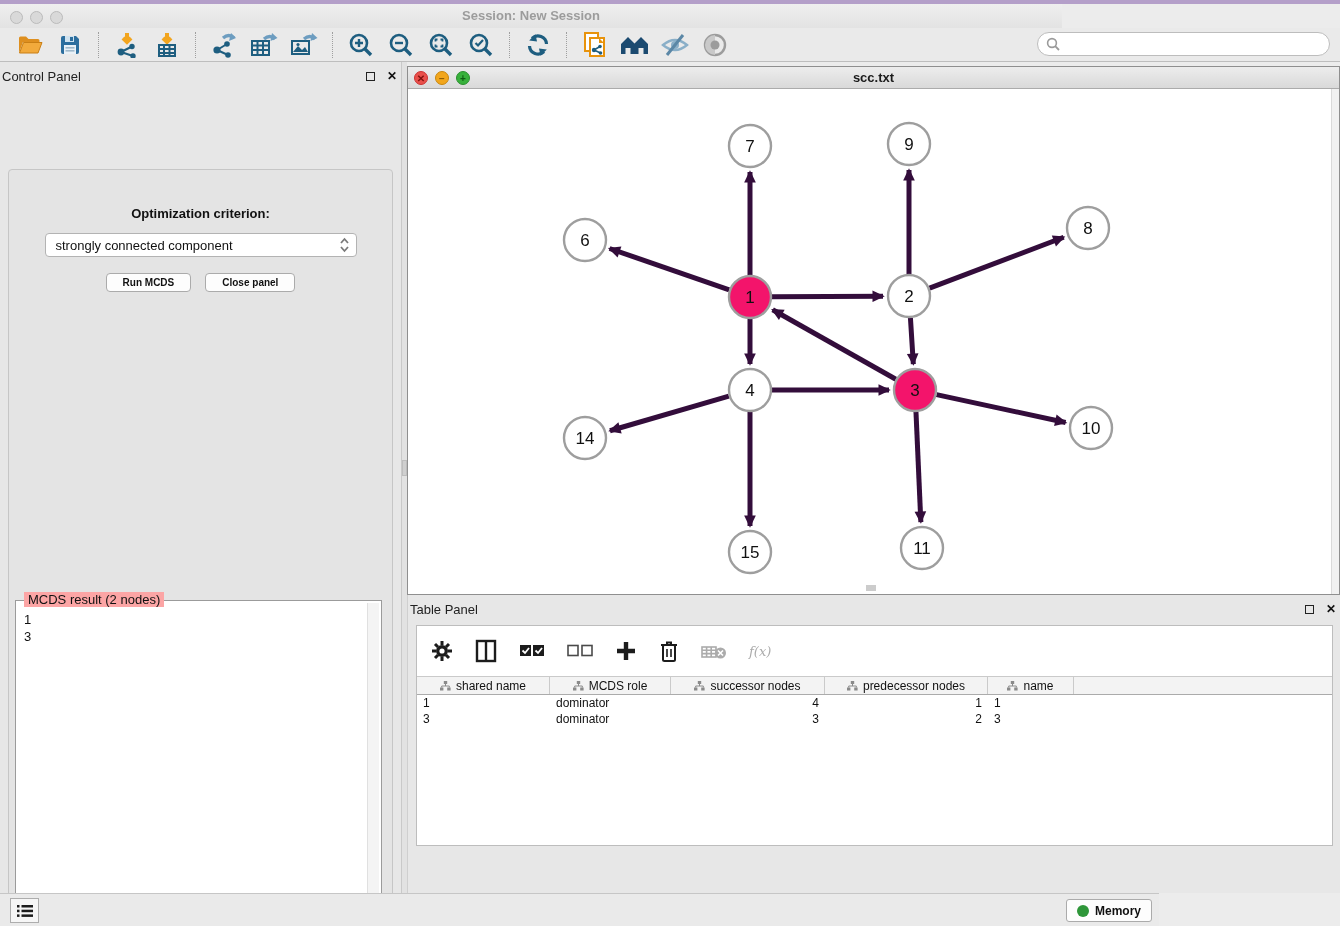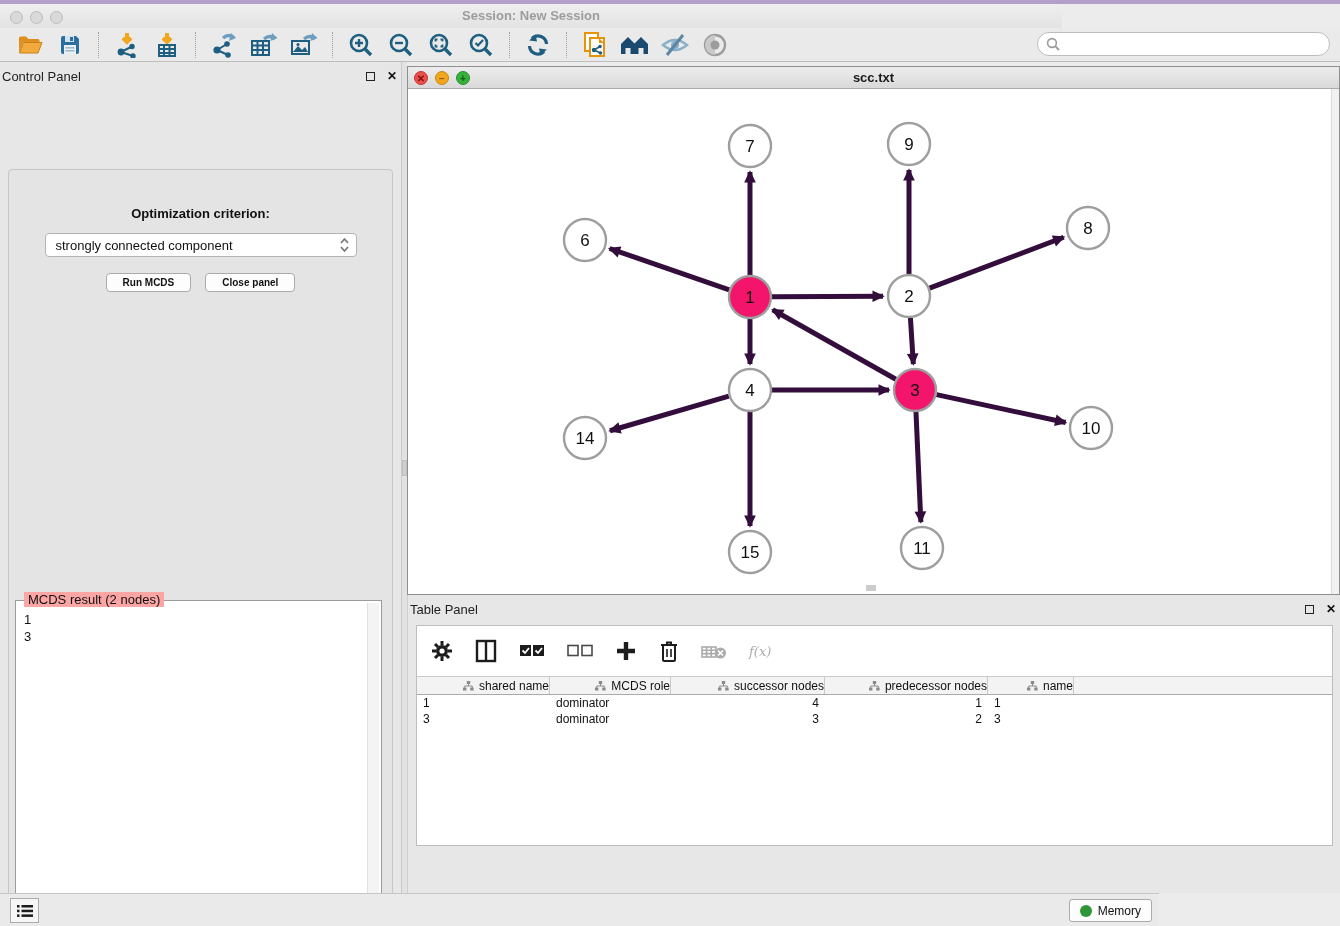--- a/index.html
+++ b/index.html
@@ -69,32 +69,32 @@
   #net-vscroll { position:absolute; right:0; top:22px; width:8px; bottom:0; background:#F1F1F1; border-left:1px solid #DADADA; }
   #net-hgrip { position:absolute; left:458px; bottom:3px; width:10px; height:6px; background:#CCC; }
 
   
   #table-panel { left:407px; top:595px; width:933px; height:298px; background:#E7E7E7; border-left:1px solid #CFCFCF; }
   #tp-box { position:absolute; left:8px; right:7px; top:30px; height:221px; background:#fff; border:1px solid #BDBDBD; }
   #tp-toolbar { height:50px; display:flex; align-items:center; padding-left:14px; gap:22px; }
   .tp-icon { display:flex; align-items:center; justify-content:center; }
 
   #tp-header { display:flex; height:19px; background:#F3F3F3; border-top:1px solid #CACACA; border-bottom:1px solid #ABABAB; }
-  .th-cell { display:flex; align-items:center; justify-content:flex-end; gap:5px; font-size:12px; color:#111;
+  .th-cell { display:flex; align-items:center; justify-content:center; gap:5px; font-size:12px; color:#111;
     border-right:1px solid #CACACA; }
   .tr-row { display:flex; height:16px; font-size:12px; color:#111; }
   .td-cell { padding:0 6px; overflow:hidden; line-height:16px; }
   .w0{width:133px}.w1{width:121px}.w2{width:154px}.w3{width:163px}.w4{width:86px}
   .ta-r{text-align:right}
 
   #tp-tabs { position:absolute; left:0; right:0; top:268px; display:flex; justify-content:center; }
   #tp-tabs .seg-tab { font-weight:bold; }
 
   
-  #statusbar { left:0; top:893px; width:1159px; height:33px; background:#EAEAEA; border-top:1px solid #C6C6C6; }
+  #statusbar { left:0; top:893px; width:1159px; height:33px; background:#EAEAEA; border-top:1px solid #C6C6C6;font-weight:bold; }
   #list-btn { position:absolute; left:10px; top:4px; width:29px; height:25px; background:#F6F6F6;
     border:1px solid #ADADAD; display:flex; align-items:center; justify-content:center; }
   #memory-btn { position:absolute; right:7px; top:5px; height:23px; background:#FDFDFD; border:1px solid #ABABAB;
     border-radius:3px; display:flex; align-items:center; gap:6px; padding:0 10px; font-size:12px; color:#111; }
   #memory-dot { width:12px; height:12px; border-radius:50%; background:#2E9639; }
 
   .fx-text { font-family:"DejaVu Serif", serif; font-style:italic; color:#ABABAB; font-size:13px; }
   svg { display:block; }
 </style>
 </head>

